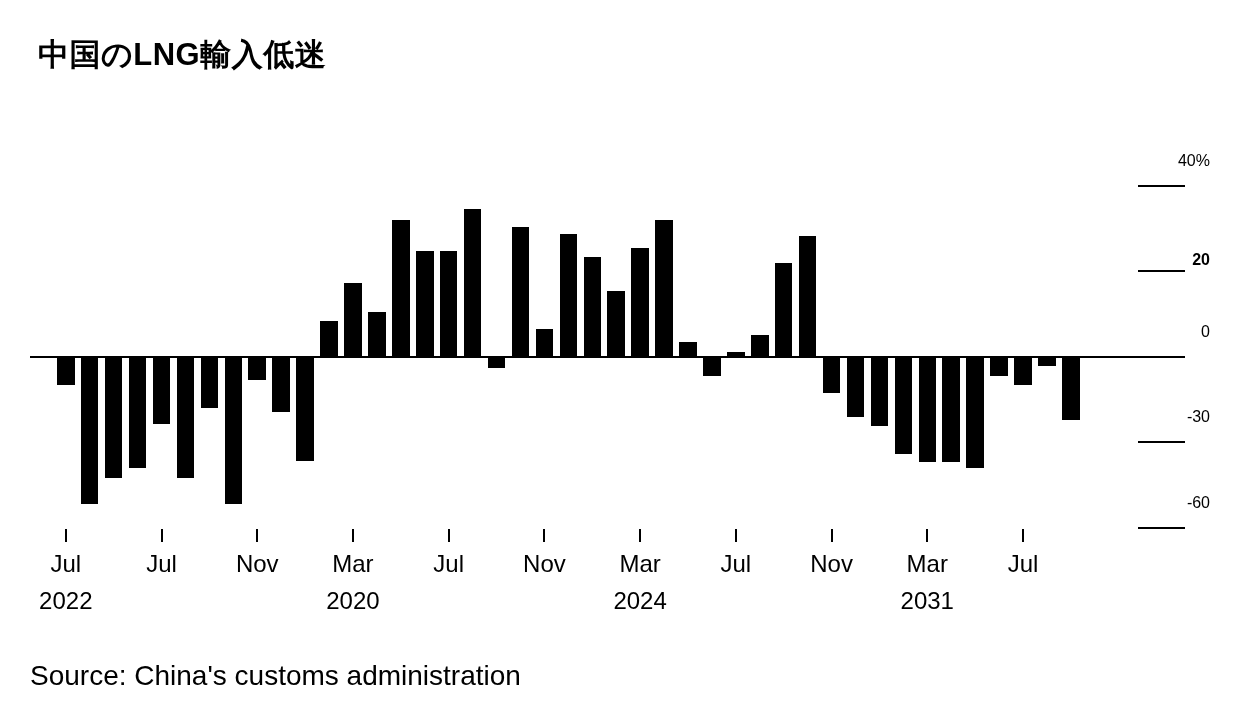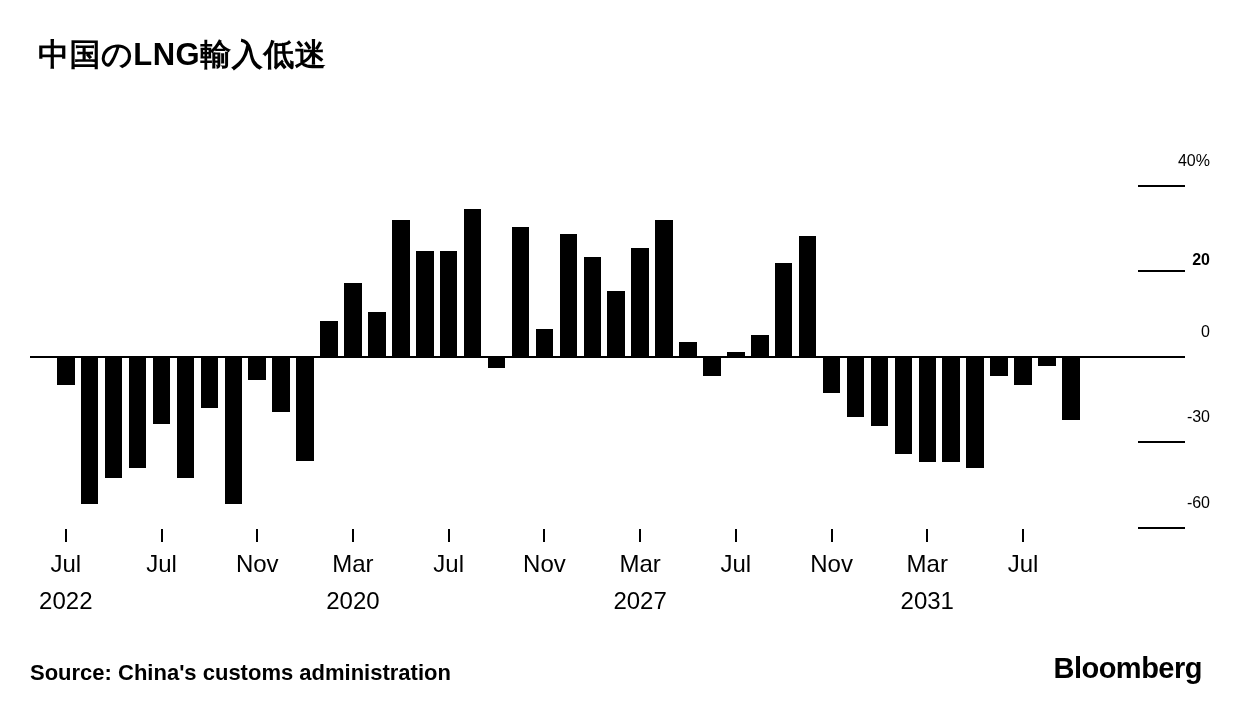--- a/index.html
+++ b/index.html
@@ -17,21 +17,21 @@
   }
   .swatch{width:17px;height:17px;background:#000;display:inline-block;flex:0 0 auto;}
   .plot{position:absolute;left:30px;top:150px;width:1180px;height:470px;}
   .zero-line{position:absolute;left:0;top:205.7px;width:1155px;height:2px;background:#000;}
   .y-tick{position:absolute;left:1108px;width:47px;height:2px;background:#000;}
   .y-tick-label{position:absolute;right:0;width:120px;text-align:right;font-size:16px;line-height:28px;}
   .bar{position:absolute;background:#000;}
   .x-tick{position:absolute;width:2px;height:13px;top:379px;background:#000;}
   .x-month{position:absolute;top:400px;width:96px;text-align:center;font-size:24px;line-height:28px;}
   .x-year{position:absolute;top:437px;width:96px;text-align:center;font-size:24px;line-height:28px;}
-  .source{position:absolute;left:30px;top:660px;font-size:22px;font-weight:bold;}
+  .source{position:absolute;left:30px;top:660px;font-size:28px;}
   .brand{position:absolute;right:38px;top:652px;font-size:29px;font-weight:700;letter-spacing:-0.5px;}
 </style>
 </head>
 <body>
 
 <div class="page">
   <h1 class="title">中国のLNG輸入低迷</h1>
 
 
   <div class="plot">
@@ -102,28 +102,27 @@
         <div class="x-month" style="left: 179.24px;">Nov</div>
         <div class="x-tick" style="left: 321.96px;"></div>
         <div class="x-month" style="left: 274.96px;">Mar</div>
         <div class="x-year" style="left: 274.96px;">2020</div>
         <div class="x-tick" style="left: 417.68px;"></div>
         <div class="x-month" style="left: 370.68px;">Jul</div>
         <div class="x-tick" style="left: 513.4px;"></div>
         <div class="x-month" style="left: 466.4px;">Nov</div>
         <div class="x-tick" style="left: 609.12px;"></div>
         <div class="x-month" style="left: 562.12px;">Mar</div>
-        <div class="x-year" style="left: 562.12px;">2027</div>
+        <div class="x-year" style="left: 562.12px;">2024</div>
         <div class="x-tick" style="left: 704.84px;"></div>
         <div class="x-month" style="left: 657.84px;">Jul</div>
         <div class="x-tick" style="left: 800.56px;"></div>
         <div class="x-month" style="left: 753.56px;">Nov</div>
         <div class="x-tick" style="left: 896.28px;"></div>
         <div class="x-month" style="left: 849.28px;">Mar</div>
         <div class="x-year" style="left: 849.28px;">2031</div>
         <div class="x-tick" style="left: 992px;"></div>
         <div class="x-month" style="left: 945px;">Jul</div>
       </div>
   </div>
 
   <div class="source">Source: China's customs administration</div>
-  <div class="brand">Bloomberg</div>
 </div>
 
 </body></html>

